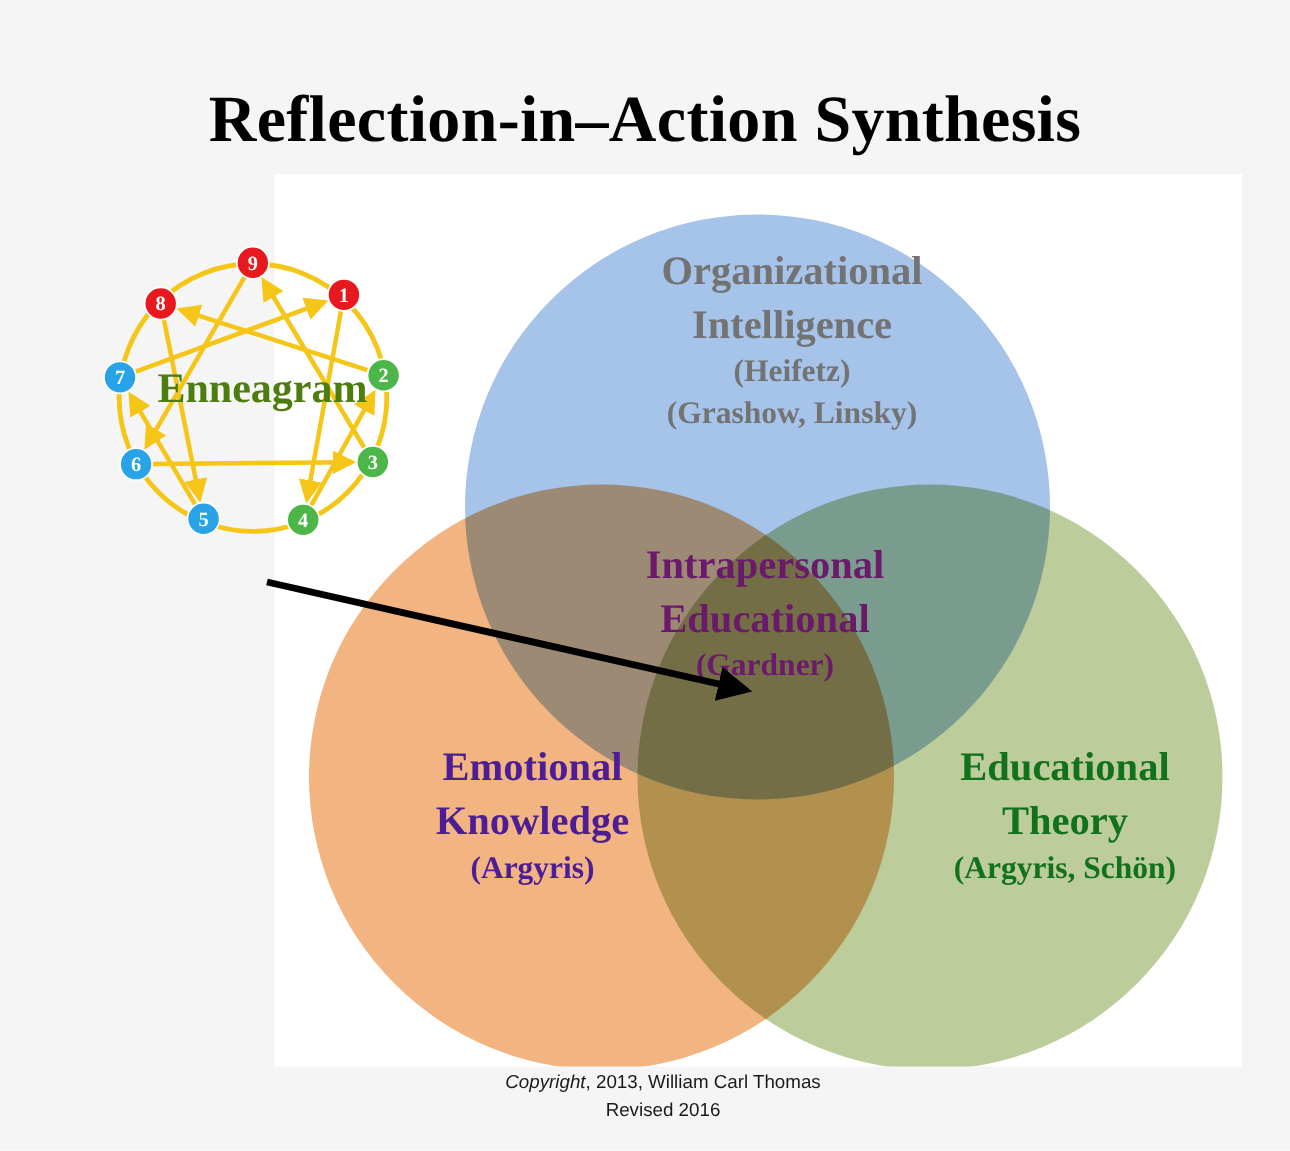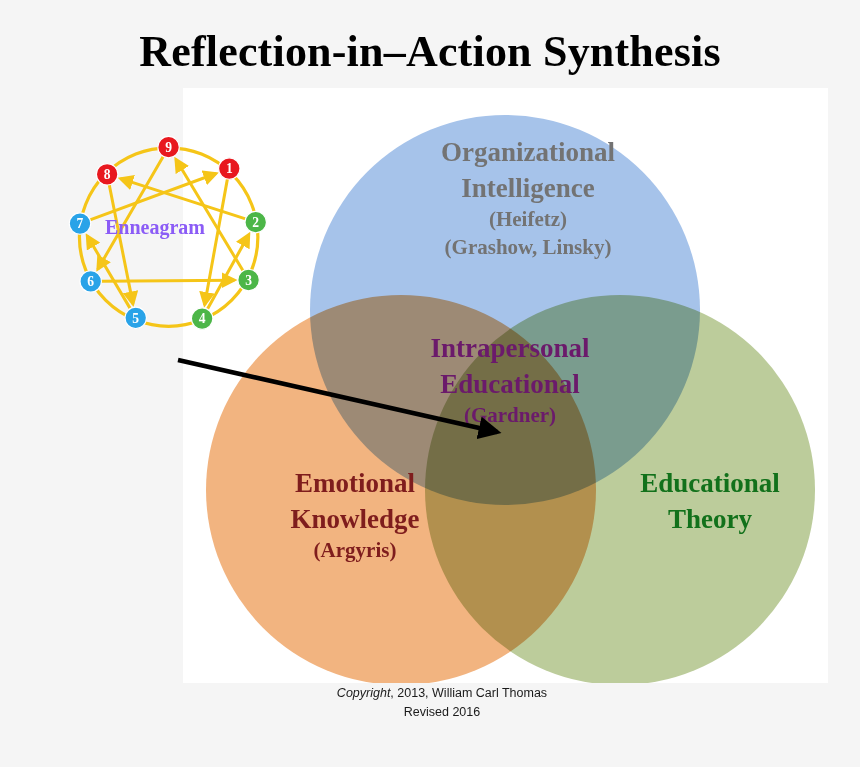--- a/index.html
+++ b/index.html
@@ -3,21 +3,21 @@
 <meta charset="utf-8">
 <style>
   html,body{margin:0;padding:0;}
   body{
     width:860px;height:767px;
     background:#f5f5f5;
     font-family:"Liberation Serif",serif;
     overflow:hidden;
     position:relative;
   }
-  #root{position:relative;width:860px;height:670px;}
+  #root{position:relative;width:860px;height:670px;margin-top:28px;}
 
   
   .title{
     position:absolute;
     left:0;top:26px;width:860px;
     text-align:center;
     font-family:"Liberation Serif",serif;
     font-weight:bold;
     font-size:44px;
     letter-spacing:0.2px;
@@ -36,43 +36,43 @@
   
   .venn{position:absolute;left:183px;top:88px;width:645px;height:595px;}
 
   
   .enneagram{position:absolute;left:0px;top:75px;width:340px;height:300px;}
   .enne-label{
     position:absolute;
     left:105px;top:216px;
     font-family:"Liberation Serif",serif;
     font-weight:bold;
-    font-size:20px;
-    color:#8b5cf6;
+    font-size:28px;
+    color:#4d7c0f;
     white-space:nowrap;
   }
 
   
   .arrow-layer{position:absolute;left:0;top:0;width:860px;height:767px;}
 
   
   .vtext{
     position:absolute;
     text-align:center;
     font-family:"Liberation Serif",serif;
     font-weight:bold;
     line-height:1.32;
     white-space:nowrap;
   }
   .vtext .big{display:block;font-size:27px;}
   .vtext .small{display:block;font-size:21px;}
 
   #od-text{left:378px;top:135px;width:300px;color:#737373;}
   #ii-text{left:395px;top:331px;width:230px;color:#6b1a6b;}
-  #ek-text{left:215px;top:466px;width:280px;color:#7f1d1d;}
+  #ek-text{left:215px;top:466px;width:280px;color:#4c1d95;}
   #et-text{left:575px;top:466px;width:270px;color:#12711b;}
 
   
   .footer{
     position:absolute;
     left:12px;top:684px;width:860px;
     text-align:center;
     font-family:"Liberation Sans",sans-serif;
     font-size:12.5px;
     color:#1a1a1a;
@@ -112,20 +112,21 @@
 
   <div class="vtext" id="ek-text">
     <span class="big">Emotional</span>
     <span class="big">Knowledge</span>
     <span class="small">(Argyris)</span>
   </div>
 
   <div class="vtext" id="et-text">
     <span class="big">Educational</span>
     <span class="big">Theory</span>
+    <span class="small">(Argyris, Schön)</span>
   </div>
 
   <svg class="enneagram" viewBox="0 0 340 420" width="340" height="420">
     <defs>
       <marker id="enne-arrow" viewBox="0 0 12 12" refX="9" refY="6" markerWidth="5.2" markerHeight="5.2" orient="auto-start-reverse">
         <path d="M 0 0 L 12 6 L 0 12 z" fill="#f5c518"></path>
       </marker>
     </defs>
     <g id="enne-ring">
         <circle cx="168.11111111111111" cy="226.88888888888889" r="124.9206848179503" fill="none" stroke="#f5c518" stroke-width="4.5"></circle>

